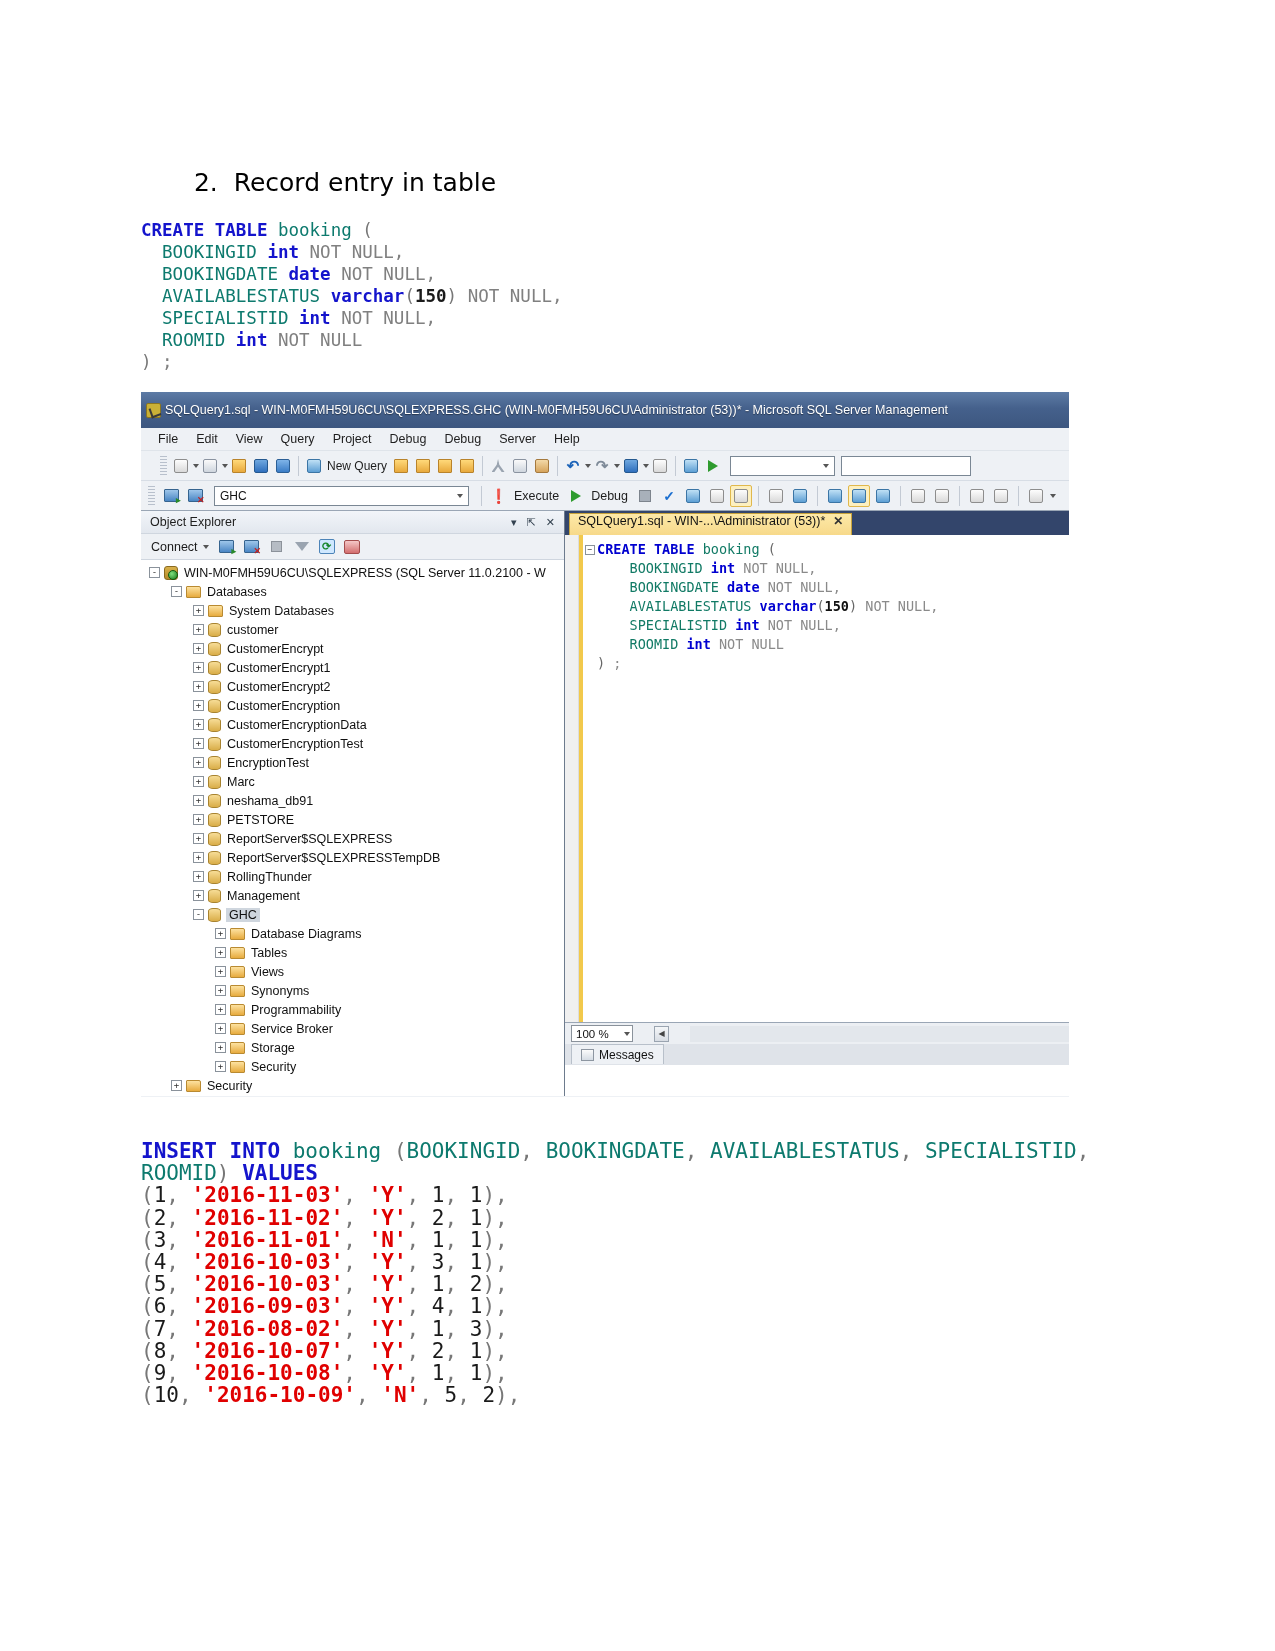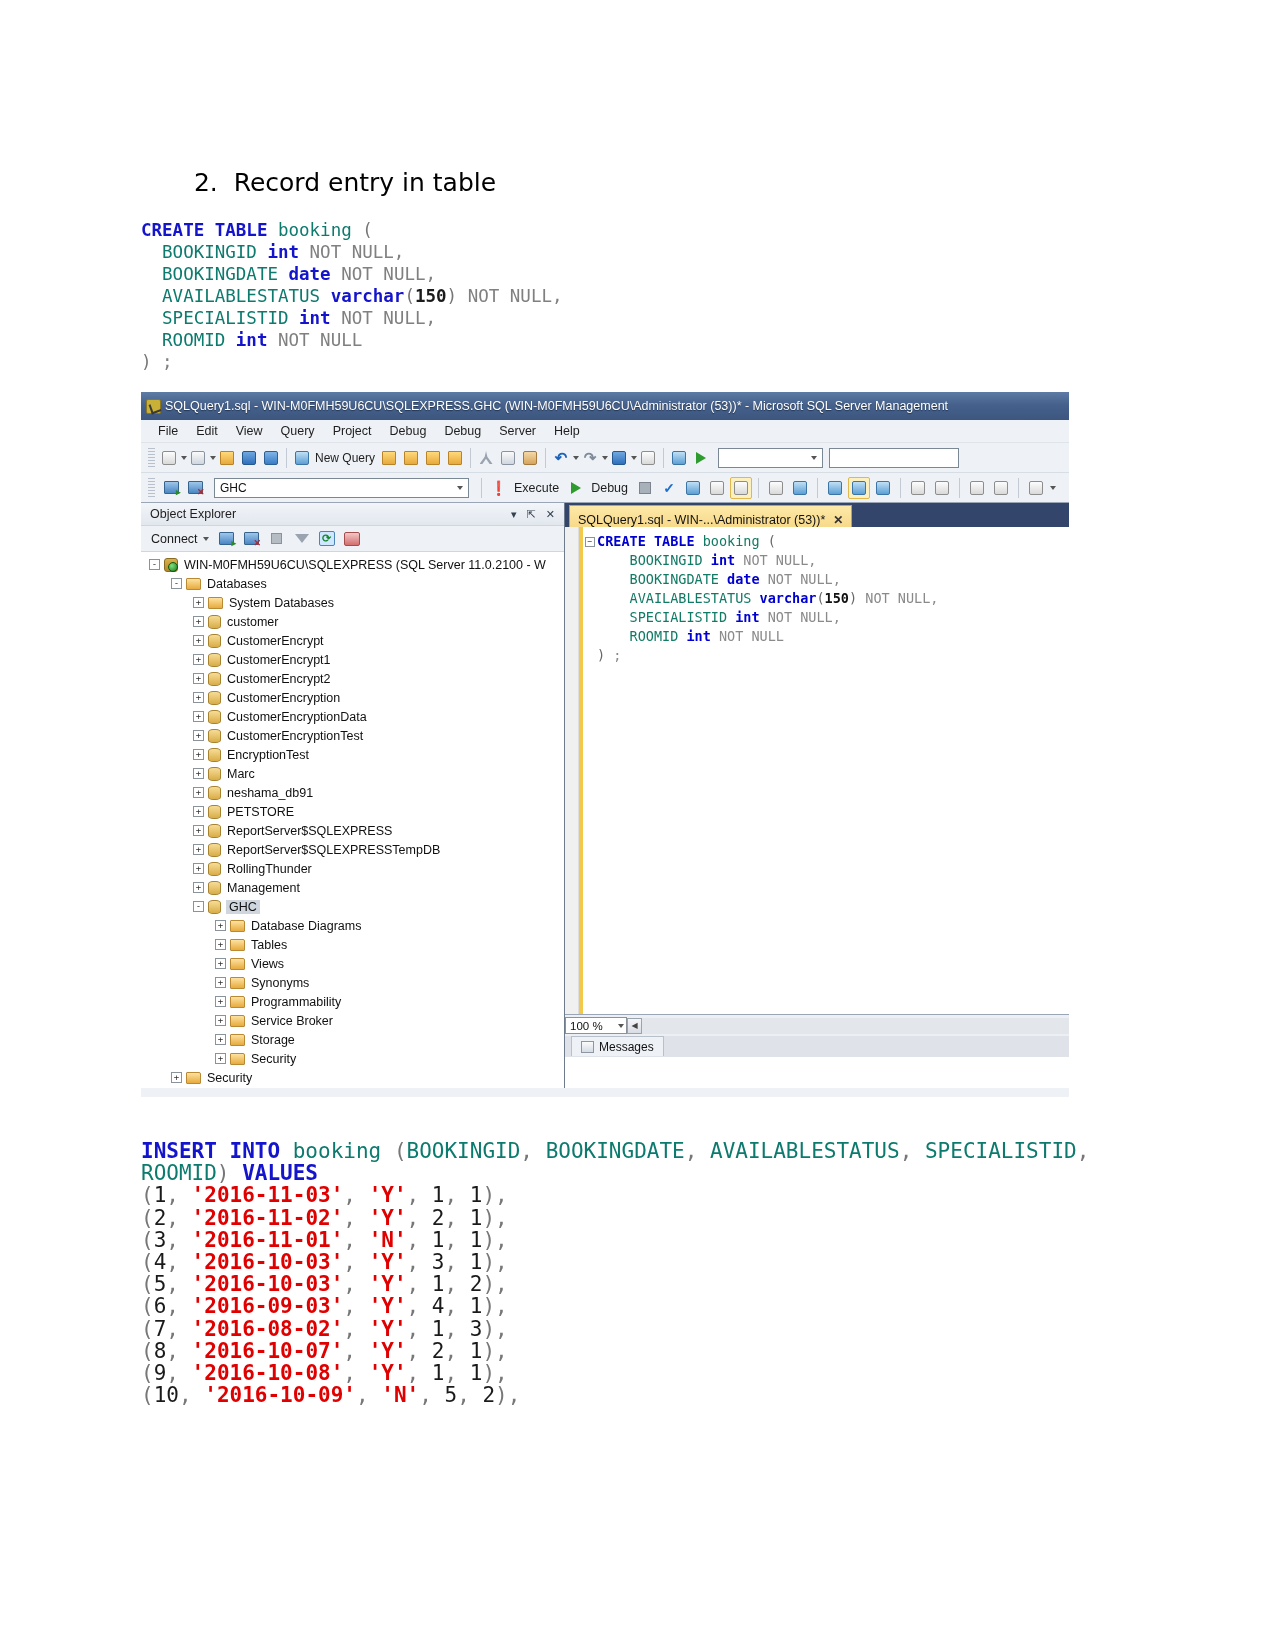--- a/index.html
+++ b/index.html
@@ -42,21 +42,21 @@
   
   #ssms {
     position:absolute; left:141px; top:392px;
     width:928px; height:705px;
     background:#eef1f5;
     overflow:hidden;
     font-family:"Liberation Sans", sans-serif;
   }
 
   .titlebar {
-    height:28px;
+    height:36px;
     background:linear-gradient(180deg,#5d7ba5 0%,#45618c 45%,#3c567f 100%);
     display:flex; align-items:center;
     color:#ffffff;
     font-size:12.5px;
     padding-left:5px;
     white-space:nowrap;
     overflow:hidden;
   }
   .titlebar .tb-icon {
     width:15px;height:15px;margin-right:4px;flex:0 0 auto;
@@ -76,21 +76,21 @@
     border-bottom:1px solid #dfe4ea;
     padding-left:8px;
     font-size:12.5px; color:#1e1e1e;
   }
   .menubar .mi { padding:2px 9px; cursor:default; }
 
   .toolbar {
     height:30px; background:#eef1f5;
     display:flex; align-items:center;
     border-bottom:1px solid #d7dde5;
-    padding-left:4px; gap:0;
+    padding-left:16px; gap:0;
   }
   .grip { width:7px;height:20px;flex:0 0 auto;
     background:repeating-linear-gradient(180deg,#b8c0cc 0 1px,transparent 1px 3px);
     margin:0 3px; }
   .sep { width:1px; height:20px; background:#c3cad4; margin:0 4px; flex:0 0 auto;}
 
   .tbtn {
     width:22px;height:22px;flex:0 0 auto;
     display:flex;align-items:center;justify-content:center;
     border:1px solid transparent; border-radius:2px;
@@ -192,21 +192,21 @@
 
   
   .editor-side { flex:1; display:flex; flex-direction:column; background:#f0f3f7; min-width:0;}
   .tabstrip {
     height:24px; background:#33456b;
     display:flex; align-items:flex-end; padding-left:4px;
   }
   .etab {
     height:22px; background:linear-gradient(180deg,#fde9a8,#f7d98a);
     border:1px solid #c8a43c; border-bottom:none;
-    display:flex;align-items:flex-end; gap:8px;
+    display:flex;align-items:flex-start; gap:8px;
     padding:0 8px; font-size:12.5px; color:#111;
     white-space:nowrap;
   }
   .etab .x { color:#333; font-size:12px; font-weight:bold; }
 
   .ed-wrap { flex:1; display:flex; flex-direction:column; min-height:0; }
   .ed-area {
     flex:1; background:#ffffff;
     display:flex; min-height:0; position:relative;
   }
@@ -223,21 +223,21 @@
     font-size:8px;line-height:8px;text-align:center;color:#333;vertical-align:2px;margin-right:2px;
   }
   .e-blue { color:#0000d0; font-weight:bold;}
   .e-teal { color:#117a65; }
   .e-gray { color:#8a8a8a;}
   .e-blk  { color:#111; font-weight:bold;}
   .e-pl   { color:#666;}
 
   .zoombar {
     height:22px; background:#eceff3; border-top:1px solid #9aa6b5;
-    display:flex;align-items:center; gap:0; flex:0 0 auto;
+    display:flex;align-items:center; gap:21px; padding-left:6px; flex:0 0 auto;
   }
   .zoom-combo {
     width:62px;height:17px;background:#fff;border:1px solid #8a929b;
     font-size:11.5px; display:flex;align-items:center;justify-content:space-between;
     padding:0 2px 0 4px; color:#111;
   }
   .hscroll-left{ width:15px;height:16px;background:linear-gradient(180deg,#f4f6f8,#d8dde4);
                  border:1px solid #9aa4b0; font-size:8px; display:flex;align-items:center;justify-content:center;color:#444;}
   .hscroll-track{ flex:1; height:16px; background:#e3e7ec; }
 

